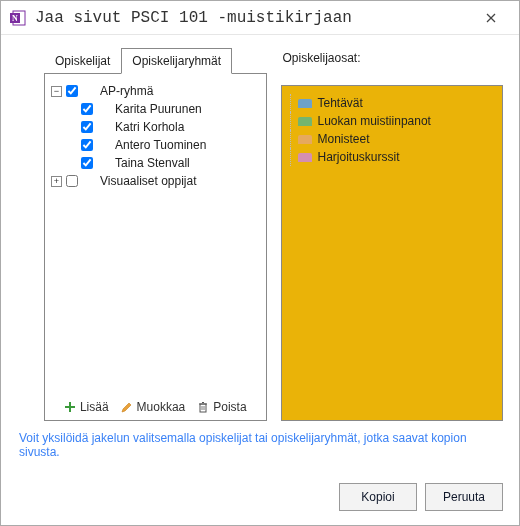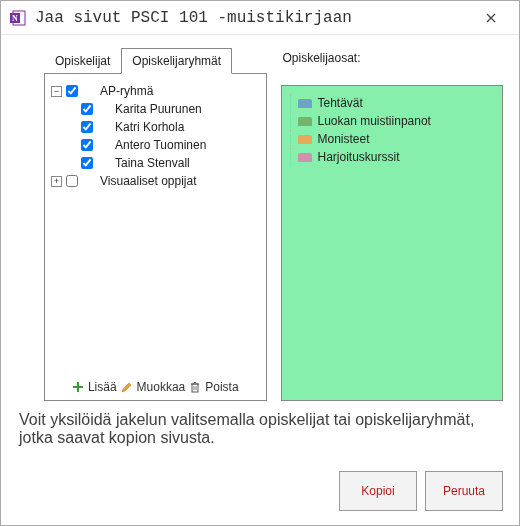--- a/index.html
+++ b/index.html
@@ -121,21 +121,21 @@
   }
   .tree-label { padding-left: 2px; margin-left: 16px; }
   .right-title {
     padding: 4px 0 6px 2px;
   }
   .sections-box {
     flex: 1;
     border: 1px solid #888;
     padding: 8px 6px;
     overflow: auto;
-    background: #86efac;
+    background: #eab308;
   }
   .section-row {
     display: flex;
     align-items: center;
     height: 18px;
     gap: 6px;
     padding-left: 10px;
     position: relative;
   }
   .section-row::before {
@@ -147,54 +147,54 @@
     border-left: 1px dotted #bbb;
   }
   .section-tab-icon {
     width: 14px;
     height: 9px;
     border-radius: 2px 2px 0 0;
     flex-shrink: 0;
   }
   .action-bar {
     display: flex;
-    gap: 4px;
+    gap: 12px;
     padding: 8px 4px 2px 4px;
     justify-content: center;
     border-top: none;
     text-align: center;
   }
   .action-btn {
     display: flex;
     align-items: center;
     gap: 4px;
     cursor: pointer;
     color: #333;
     font-size: 12px;
   }
   .hint {
     padding: 10px 2px 12px 2px;
-    color: #404040;
-    font-size: 16px;
+    color: #3b82f6;
+    font-size: 12px;
   }
   .footer {
     display: flex;
     gap: 8px;
     justify-content: flex-end;
     padding: 0 16px 14px 16px;
   }
   .btn {
     min-width: 78px;
-    height: 40px;
+    height: 28px;
     border: 1px solid #999;
     background: #f3f3f3;
     cursor: pointer;
     font-size: 12px;
     font-family: inherit;
-    color: #b91c1c;
+    color: #0f172a;
     padding: 0 10px;
   }
 </style>
 </head>
 <body>
 
 <div class="window">
 
   <div class="titlebar">
     <div class="app-icon">

